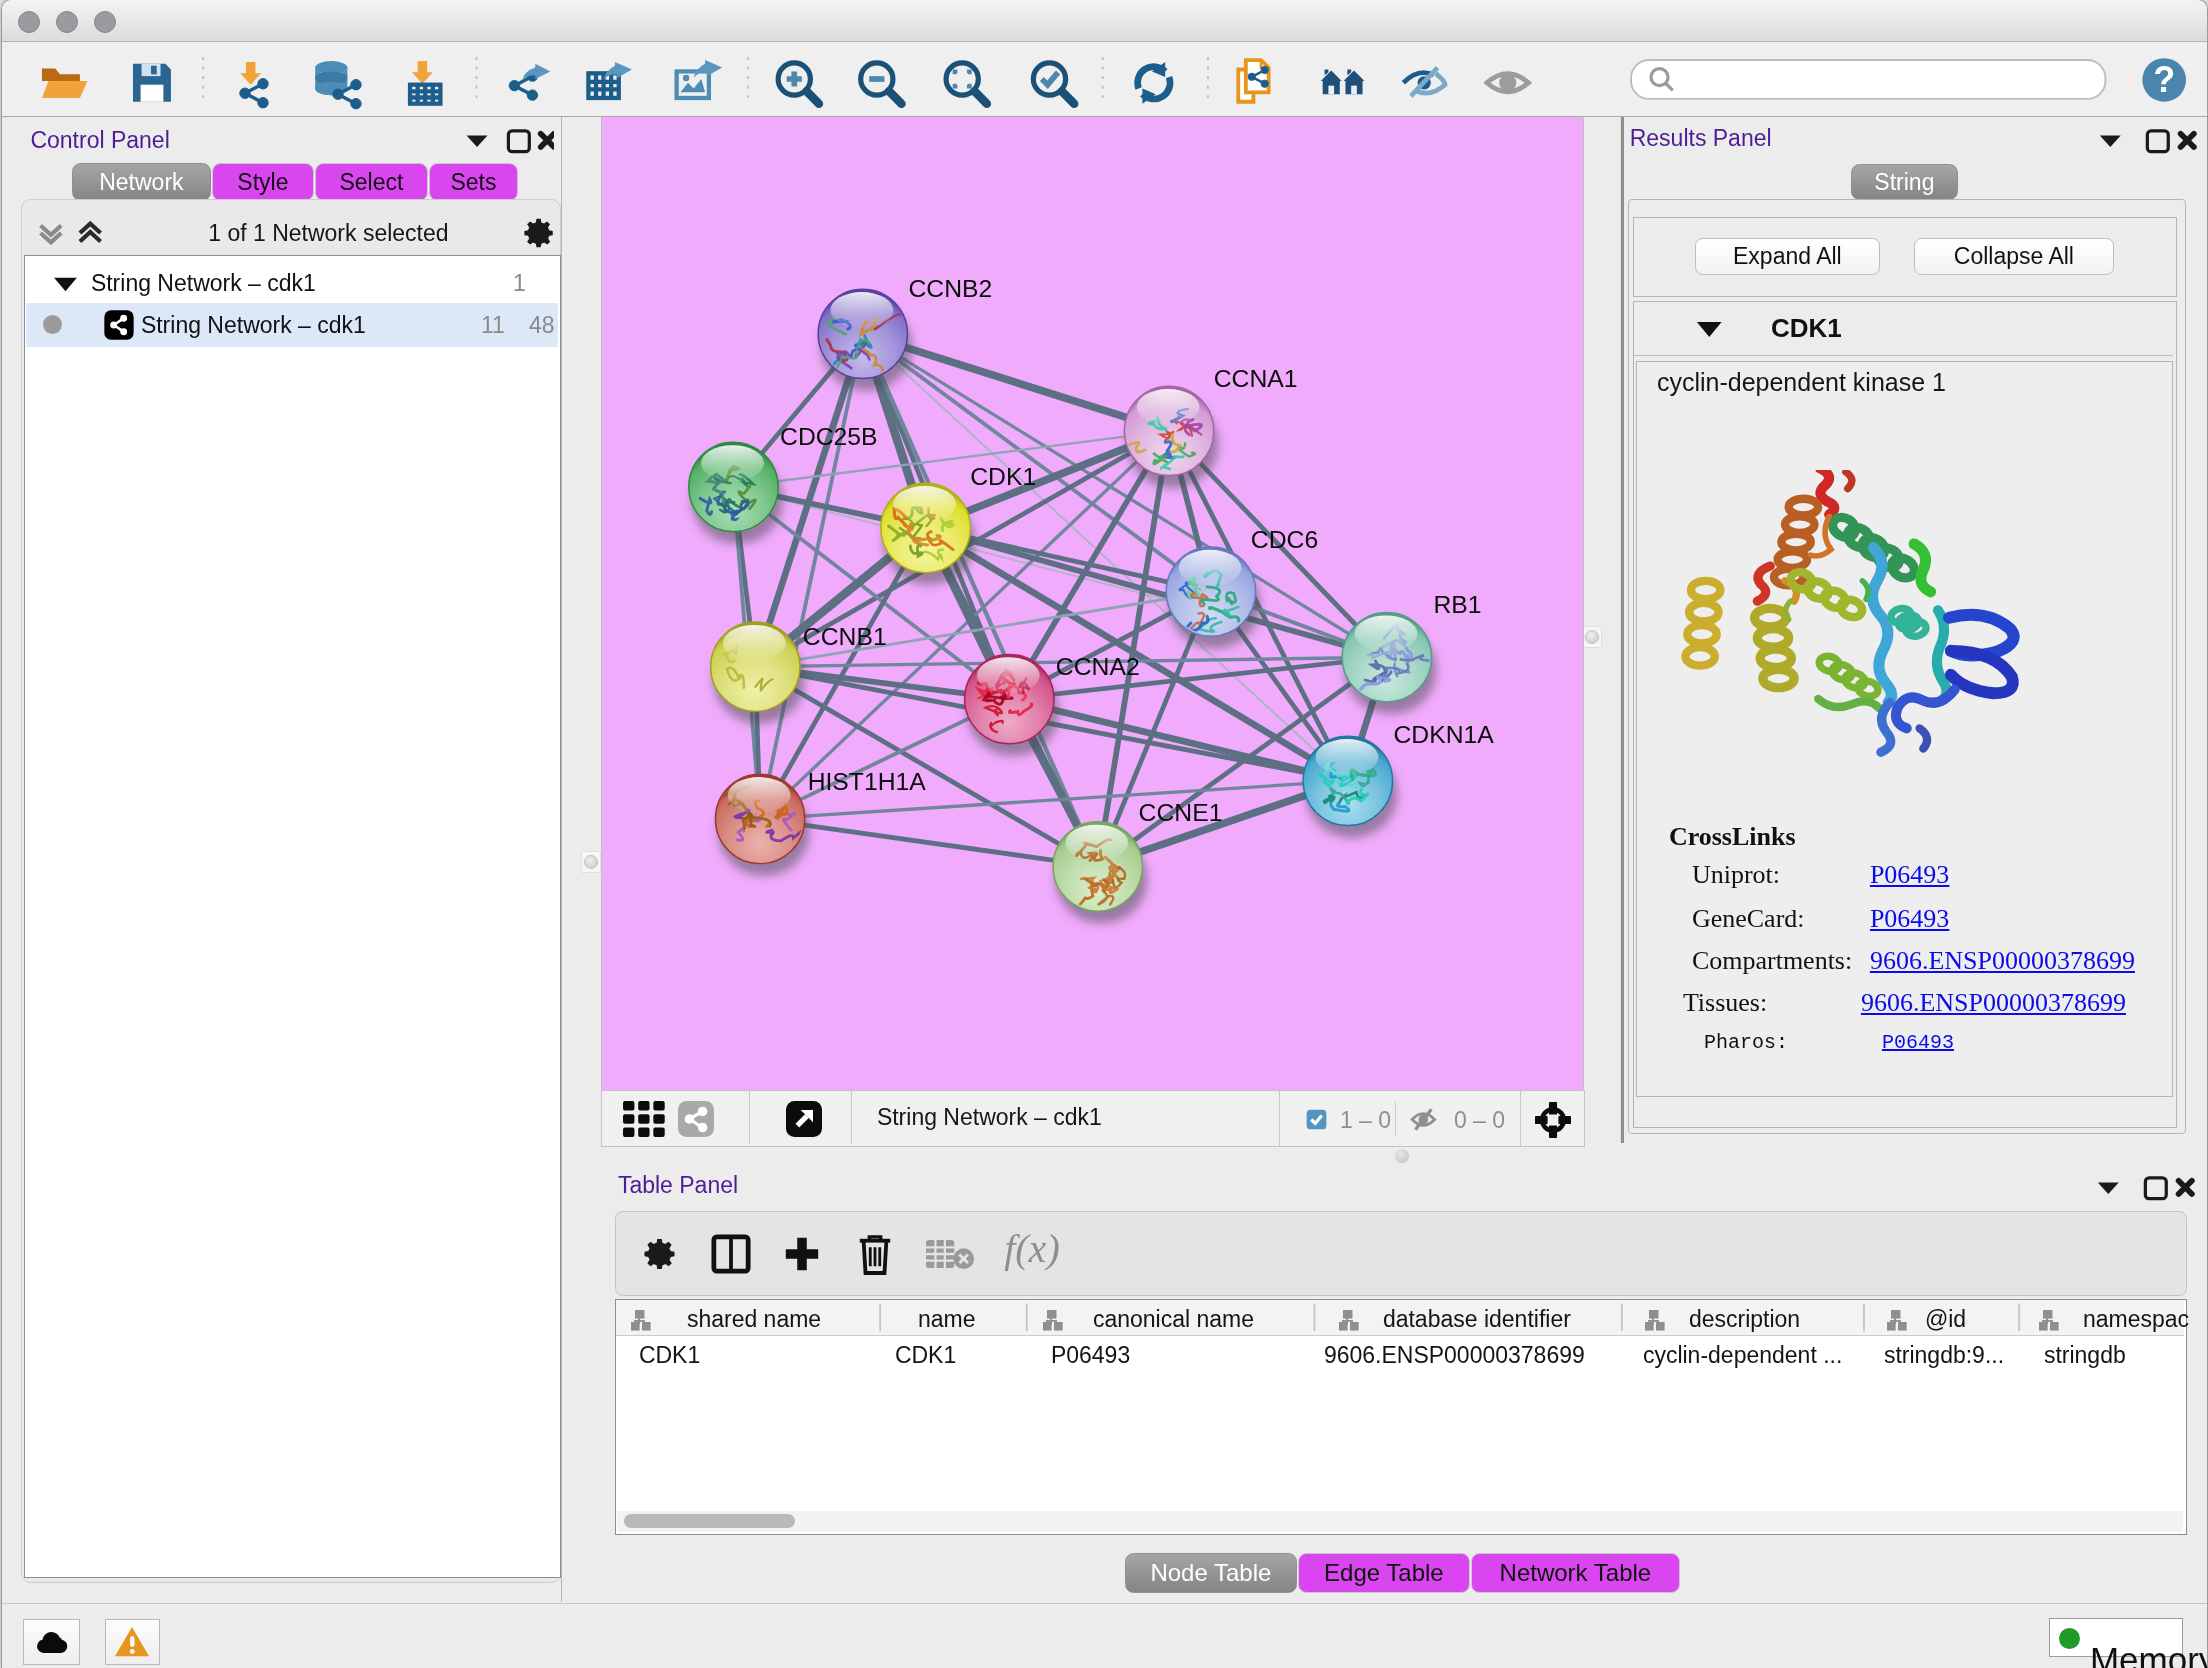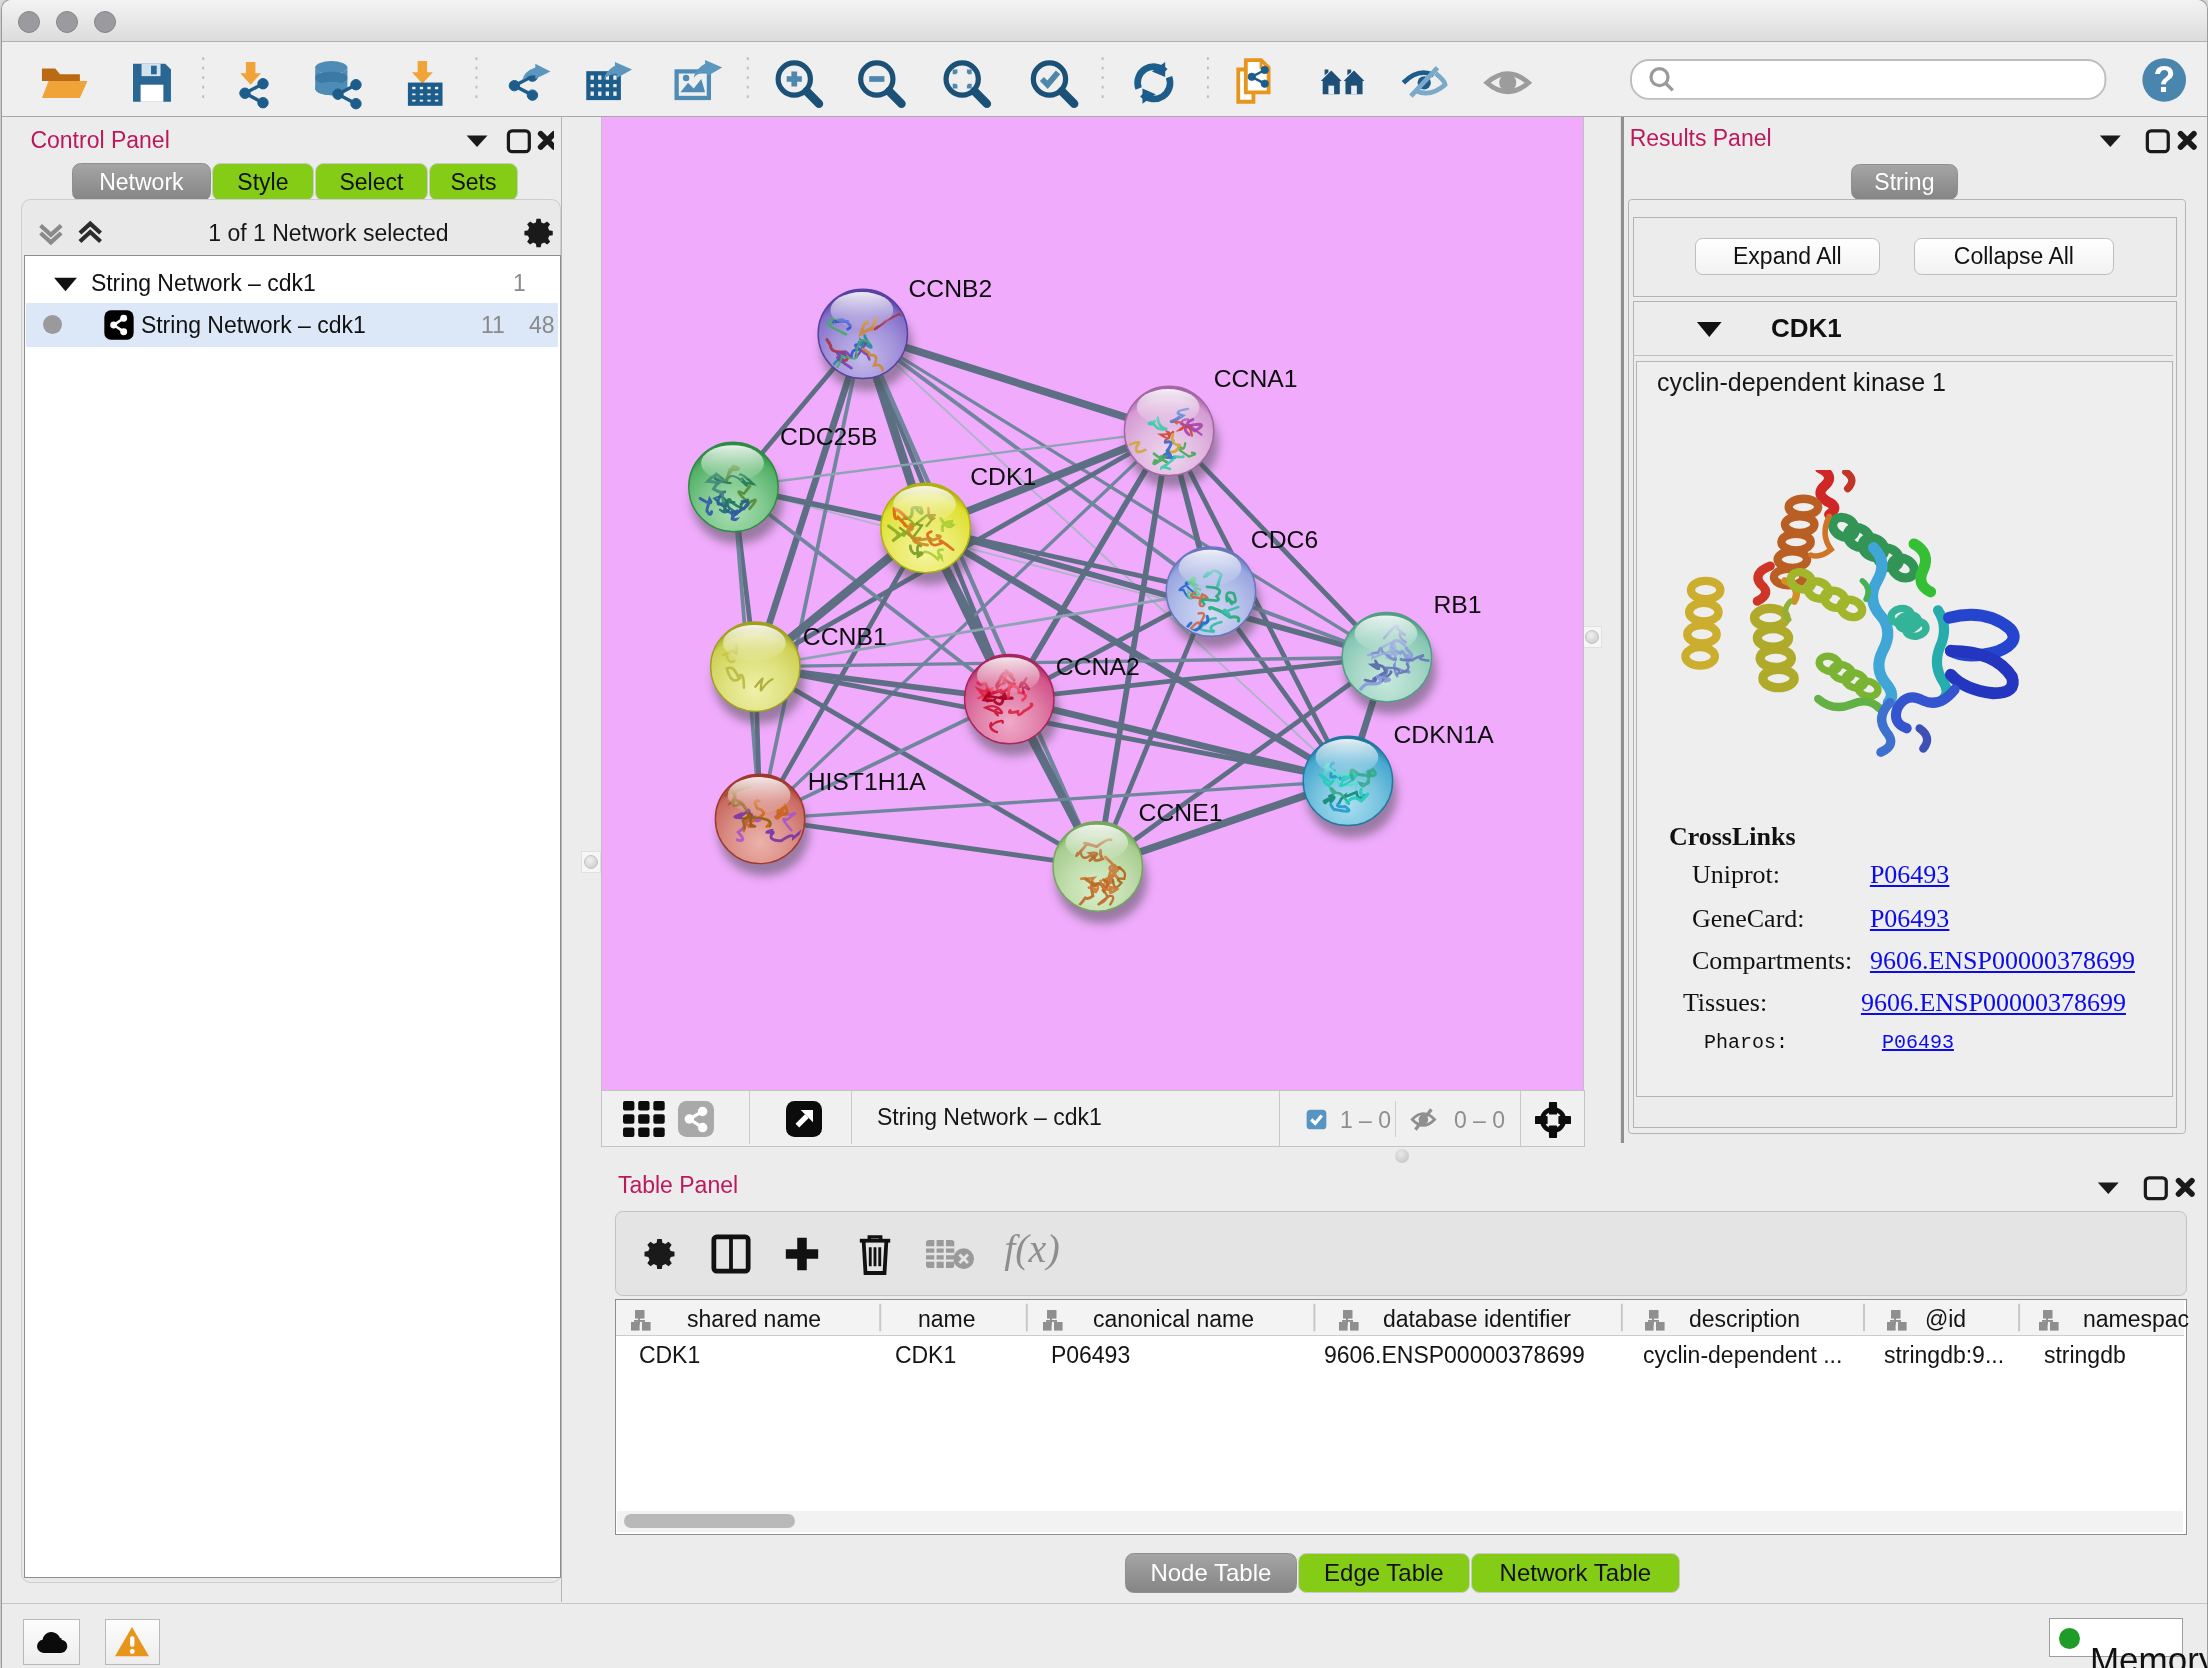--- a/index.html
+++ b/index.html
@@ -7,29 +7,29 @@
   .abs{position:absolute;}
   #win{position:absolute;left:1.9px;top:0;width:2205px;height:1668px;background:#ececec;border-radius:9.5px 9.5px 0 0;box-shadow:0 0 0 1px #9b9b9b, 0 0 7.6px rgba(0,0,0,.3);}
   
   #titlebar{position:absolute;left:0;top:0;width:100%;height:41px;border-radius:9.5px 9.5px 0 0;
     background:linear-gradient(#f3f3f3,#dcdcdc);border-bottom:1px solid #b1b1b1;}
   .tl{position:absolute;top:10.5px;width:20px;height:20px;border-radius:50%;background:#9b9b9f;border:1px solid #86868a;}
   #title{position:absolute;top:7.6px;left:0;width:100%;text-align:center;font-size:25px;color:#3d3d3d;}
   
   #toolbar{position:absolute;left:0;top:42px;width:100%;height:74px;background:#efefef;border-bottom:1px solid #a8a8a8;}
   
-  .ptitle{font-size:23px;color:#be185d;}
+  .ptitle{font-size:23px;color:#4c1d95;}
   #cpanel{position:absolute;left:0;top:117px;width:559px;height:1485px;background:#ececec;border-right:1px solid #b5b5b5;}
   #netcanvas{position:absolute;left:599px;top:117px;width:981px;height:973px;background:#f0abfc;border-left:1px solid #c0c0c0;border-right:1px solid #c0c0c0;}
   #netbar{position:absolute;left:599px;top:1090px;width:982px;height:55px;background:#f0f0f0;border:1px solid #c3c3c3;}
   #rpanel{position:absolute;left:1624px;top:117px;width:581px;height:1026px;background:#ececec;}
   #rline{position:absolute;left:1618px;top:117px;width:2.9px;height:1026px;background:#8f8f8f;border-left:1.9px solid #e0e0e0;}
   #tpanel{position:absolute;left:599px;top:1163px;width:1605px;height:438px;background:#ececec;}
   #statusbar{position:absolute;left:0;top:1603px;width:100%;height:66px;background:#ececec;border-top:1px solid #c6c6c6;}
-  .tab{display:inline-block;text-align:center;font-size:23px;border:1px solid #c9c9c9;background:#84cc16;color:#111;}
+  .tab{display:inline-block;text-align:center;font-size:23px;border:1px solid #c9c9c9;background:#d946ef;color:#111;}
   .tabsel{background:linear-gradient(#a5a5a5,#858585);color:#fff;border-color:#8f8f8f;}
   .box{position:absolute;border:1px solid #b4b4b4;background:#ececec;}
   .btn{position:absolute;background:linear-gradient(#ffffff,#f2f2f2);border:1px solid #bdbdbd;border-radius:9.5px;font-size:23px;color:#111;text-align:center;}
   a.lnk{color:#0b0bec;text-decoration:underline;}
   .thdr{position:absolute;top:146px;width:32px;height:23px;
     background:
       linear-gradient(#8f8f8f,#8f8f8f) 3.8px 1px/9.5px 8.6px no-repeat,
       linear-gradient(#8f8f8f,#8f8f8f) 0 13.3px/8.6px 8.6px no-repeat,
       linear-gradient(#8f8f8f,#8f8f8f) 11.4px 13.3px/8.6px 8.6px no-repeat,
       linear-gradient(#8f8f8f,#8f8f8f) 7.6px 7.6px/1.9px 7.6px no-repeat,

